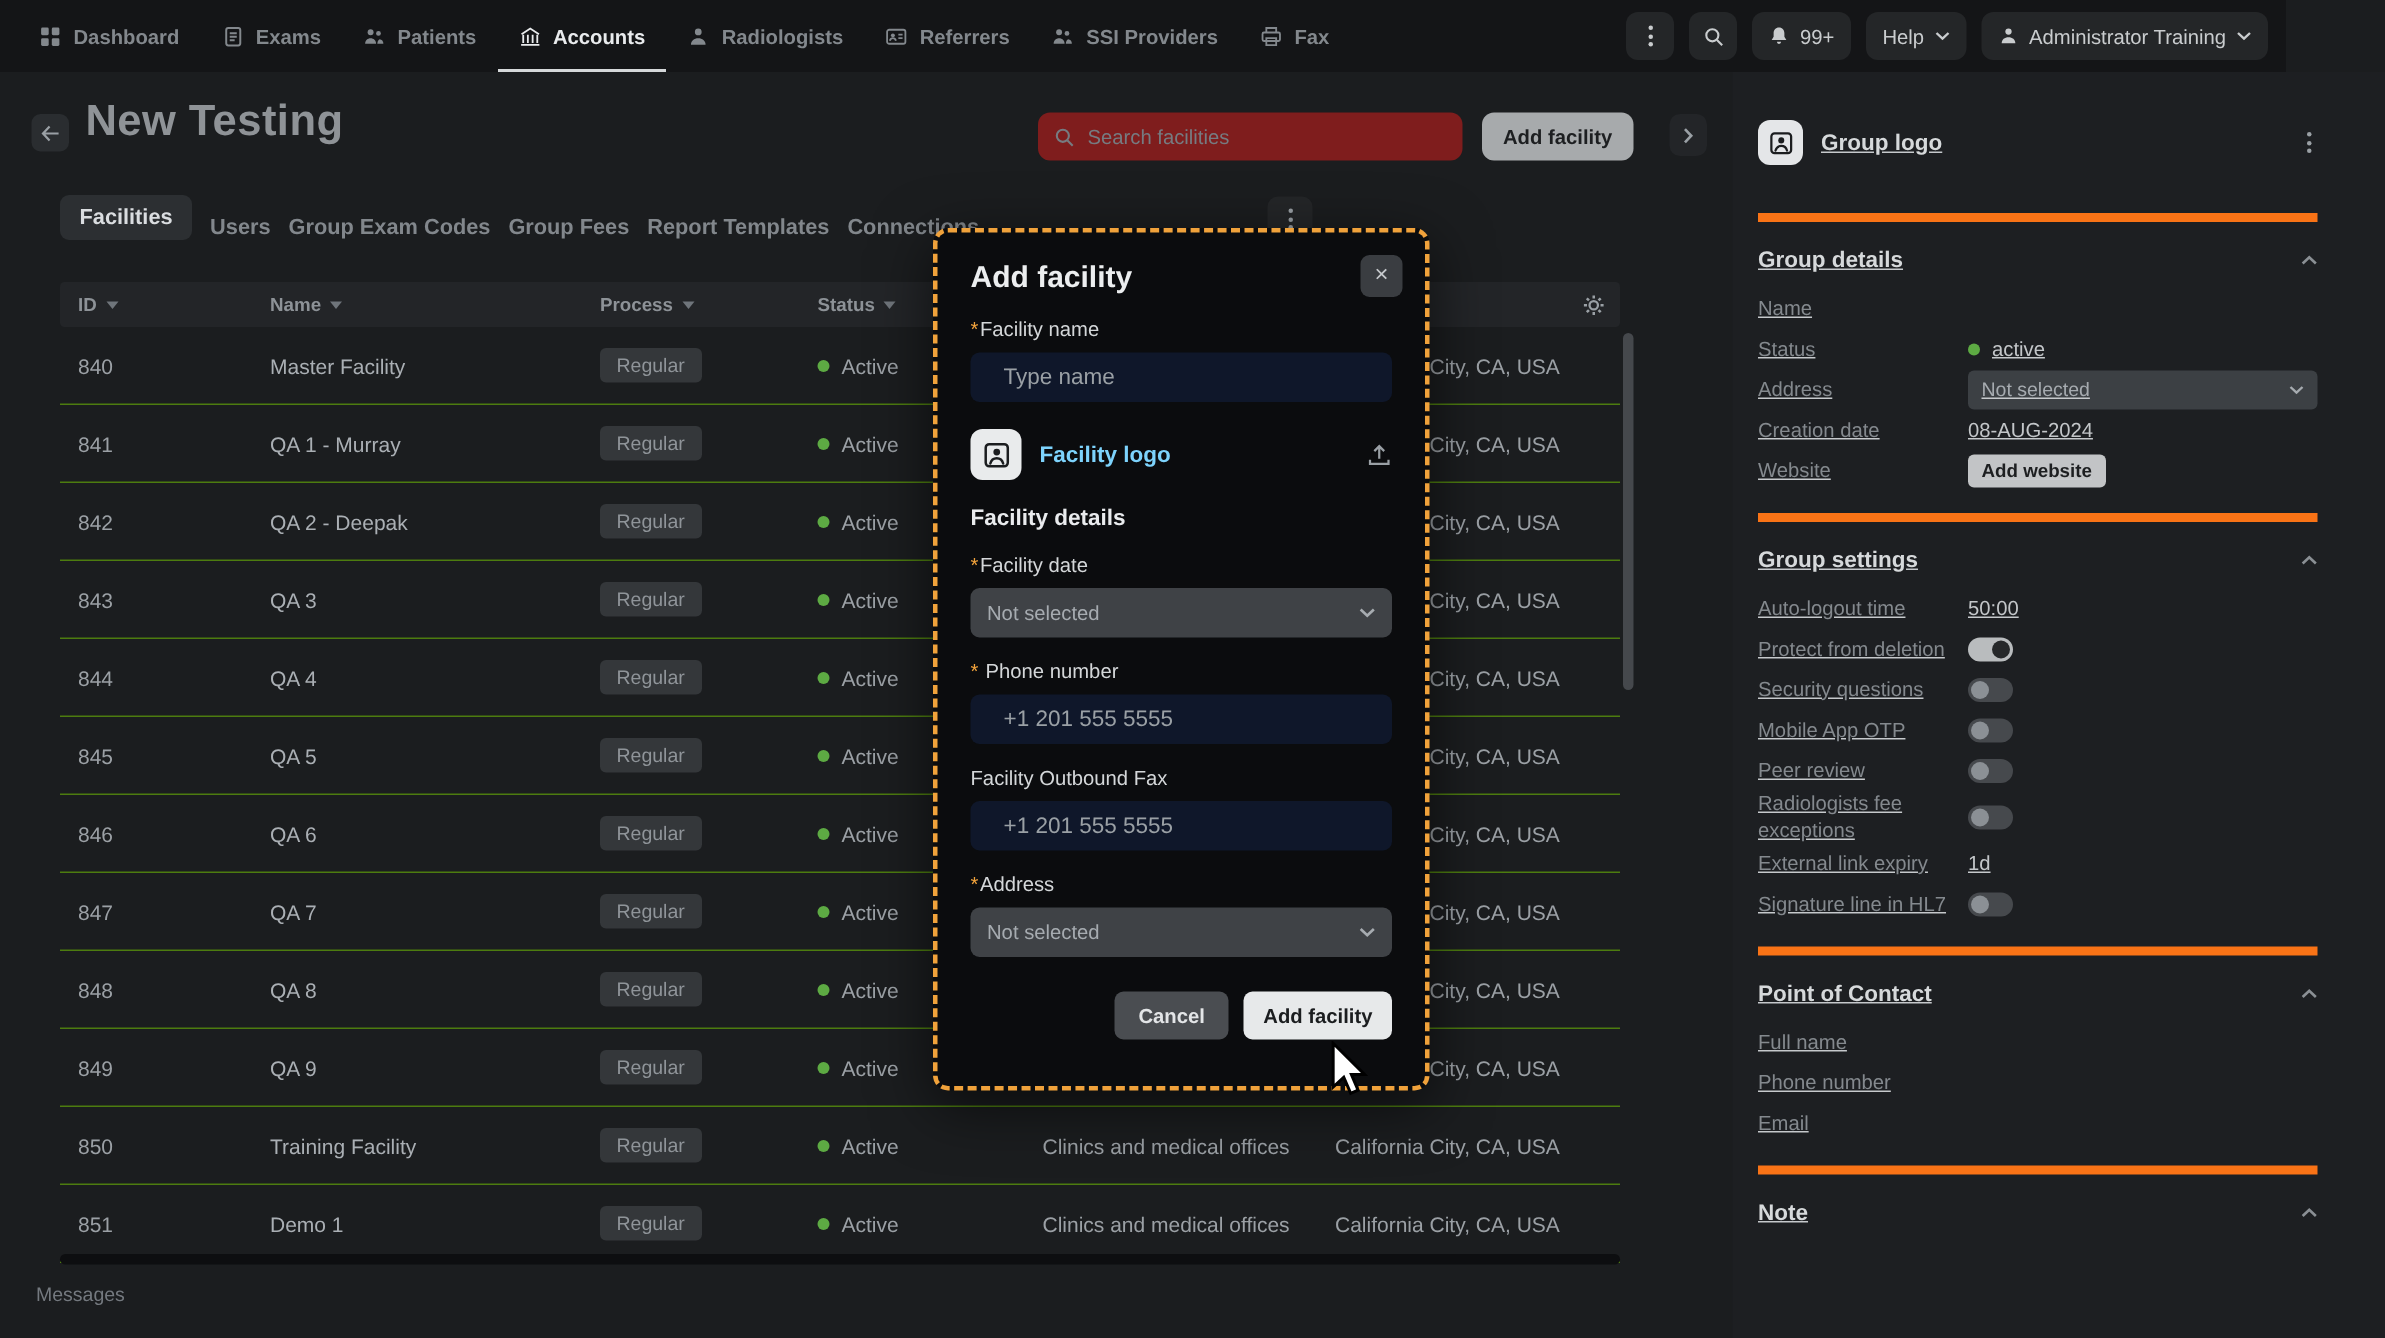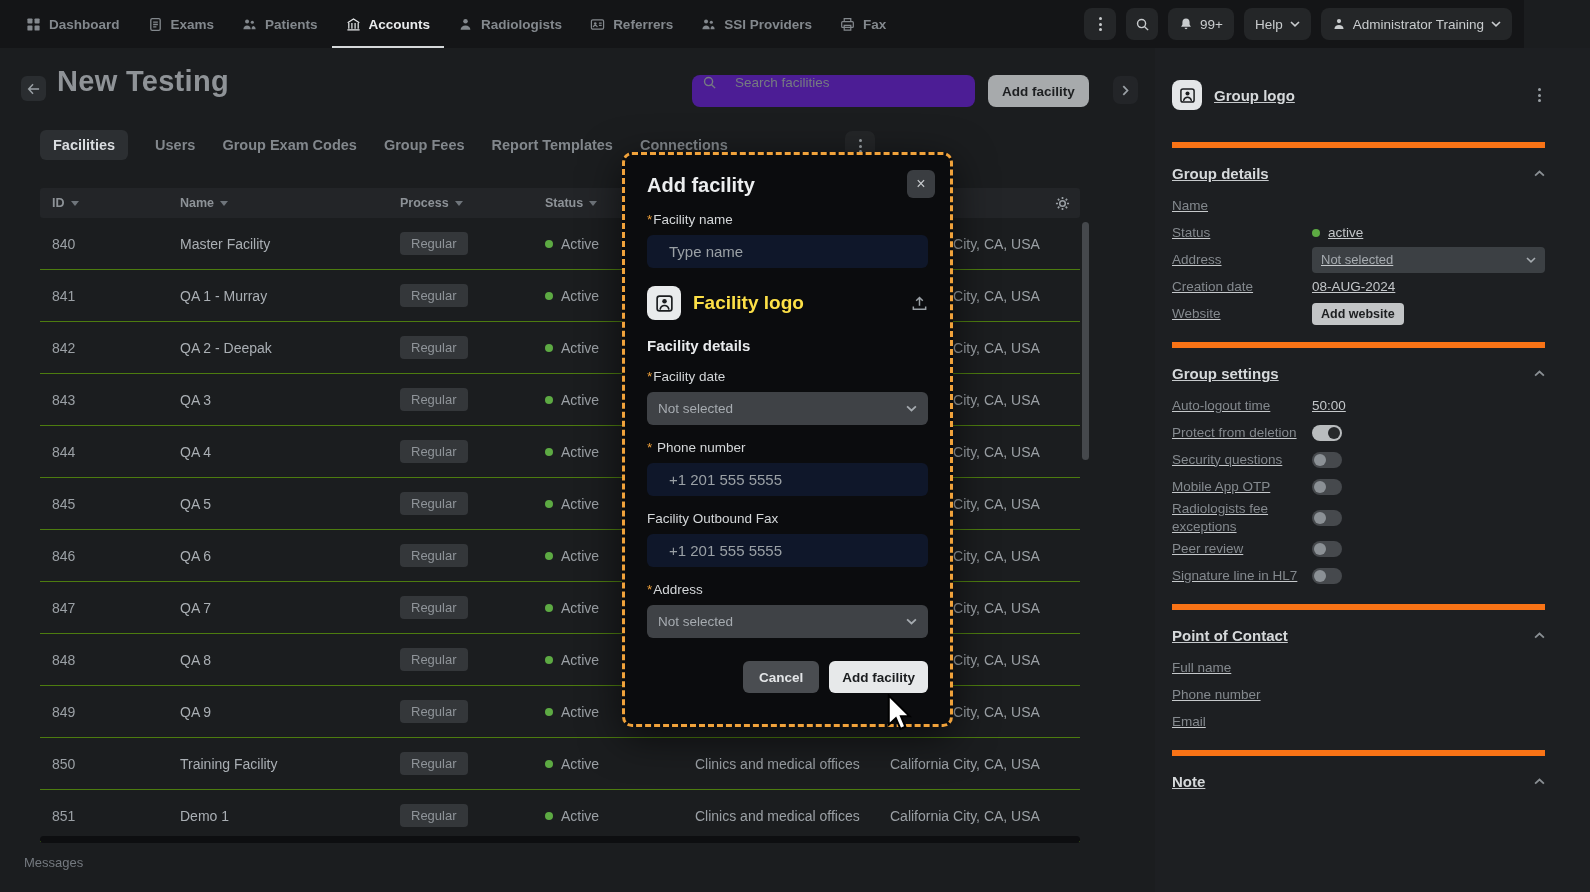--- a/index.html
+++ b/index.html
@@ -19,25 +19,25 @@
   .nav-right{margin-left:auto;display:flex;align-items:center;gap:10px;}
   .nav-btn{height:32px;background:#242628;border-radius:8px;color:#c9ccce;display:flex;align-items:center;gap:7px;padding:0 11px;font-size:13.5px;font-weight:400;cursor:pointer;white-space:nowrap;}
   .nav-btn.square{width:32px;justify-content:center;padding:0;}
   .kebab-dots{display:flex;flex-direction:column;gap:2.5px;}
   .kebab-dots i{width:3px;height:3px;border-radius:50%;background:currentColor;}
 
   
   .main{position:absolute;top:48px;left:0;width:1150px;height:844px;}
   .back-btn{position:absolute;left:21px;top:28px;width:25px;height:25px;background:#2a2d30;border-radius:6px;color:#9aa0a5;display:flex;align-items:center;justify-content:center;cursor:pointer;}
   .page-title{position:absolute;left:57px;top:17px;font-size:29px;font-weight:800;color:#8f9397;letter-spacing:.3px;}
-  .search-box{position:absolute;left:692px;top:27px;width:283px;height:32px;background:#4c1d95;border-radius:8px;display:flex;align-items:flex-start;padding:0 10px;gap:18px;color:#767b81;}
+  .search-box{position:absolute;left:692px;top:27px;width:283px;height:32px;background:#7f1d1d;border-radius:8px;display:flex;align-items:center;padding:0 10px;gap:8px;color:#767b81;}
   .search-box input{background:transparent;border:none;outline:none;color:#aaafb4;font-size:13.5px;width:100%;font-family:"Liberation Sans",sans-serif;}
   .search-box input::placeholder{color:#767b81;}
   .add-btn-top{position:absolute;left:988px;top:27px;height:32px;padding:0 14px;background:#a7aaac;color:#1d1f21;font-weight:700;font-size:13.5px;border-radius:8px;display:flex;align-items:center;justify-content:center;cursor:pointer;}
-  .tabs{position:absolute;left:40px;top:82px;display:flex;align-items:center;gap:27px;}
+  .tabs{position:absolute;left:40px;top:82px;display:flex;align-items:flex-end;gap:12px;}
   .tab{color:#82878c;font-size:14.5px;font-weight:700;cursor:pointer;white-space:nowrap;}
   .tab.active{background:#2c2f32;color:#dadde0;padding:7px 13px;border-radius:6px;}
   .tabs-kebab{position:absolute;left:845px;top:83px;width:30px;height:30px;background:#242628;border-radius:7px;color:#9aa0a5;display:flex;align-items:center;justify-content:center;cursor:pointer;}
 
   
   .table{position:absolute;left:40px;top:140px;width:1040px;height:654px;overflow:hidden;}
   .thead,.trow{display:grid;grid-template-columns:128px 220px 145px 150px 195px 1fr;align-items:center;padding-left:12px;}
   .thead{background:#232528;height:30px;color:#8d9297;font-size:12.5px;font-weight:700;border-radius:3px;position:relative;}
   .hcell{display:flex;align-items:center;gap:6px;}
   .caret{width:0;height:0;border-left:4px solid transparent;border-right:4px solid transparent;border-top:5px solid #6f757b;}
@@ -78,21 +78,21 @@
   .modal{position:absolute;left:622px;top:152px;width:331px;height:575px;background:#0b0c0e;border:3px dashed #f0a23b;border-radius:10px;padding:19px 22px;z-index:10;box-shadow:0 10px 40px rgba(0,0,0,.6);}
   .modal-title{font-size:20px;font-weight:800;color:#eceeef;}
   .modal-close{position:absolute;right:15px;top:15px;width:28px;height:28px;background:#3a3d41;border-radius:6px;color:#c6c9cc;display:flex;align-items:center;justify-content:center;font-size:16px;cursor:pointer;}
   .flabel{font-size:13.5px;color:#d4d7d9;margin:15px 0 8px;}
   .req{color:#f0a23b;margin-right:1px;}
   .minput{width:100%;height:33px;background:#0f172a;border:none;border-radius:6px;color:#c9ccce;font-size:15px;padding:0 22px;outline:none;font-family:"Liberation Sans",sans-serif;}
   .minput::placeholder{color:#9aa0a5;}
   .mselect{width:100%;height:33px;background:#3f4246;border-radius:6px;color:#a6abb0;font-size:13.5px;display:flex;align-items:center;justify-content:space-between;padding:0 11px;cursor:pointer;}
   .logo-row{display:flex;align-items:center;gap:12px;margin:18px 0 4px;}
   .logo-sq{width:34px;height:34px;background:#e9ebec;border-radius:8px;display:flex;align-items:center;justify-content:center;flex:none;}
-  .logo-label{font-weight:800;font-size:19px;color:#fde047;flex:1;}
+  .logo-label{font-weight:800;font-size:15px;color:#7dd3fc;flex:1;}
   .upload{color:#9aa0a5;cursor:pointer;}
   .details-head{font-weight:800;font-size:15px;color:#e9ebed;margin:17px 0 0;}
   .modal-actions{display:flex;justify-content:flex-end;gap:10px;margin-top:23px;text-align:center;}
   .btn-cancel{background:#4a4d51;color:#e3e5e7;border-radius:6px;height:32px;padding:0 16px;font-weight:700;font-size:13.5px;display:flex;align-items:center;cursor:pointer;}
   .btn-primary{background:#e7e9ea;color:#1b1d1f;border-radius:6px;height:32px;padding:0 13px;font-weight:700;font-size:13.5px;display:flex;align-items:center;cursor:pointer;}
 
   .cursor{position:absolute;left:884px;top:694px;z-index:30;pointer-events:none;}
 </style>
 </head>
 <body>
@@ -520,26 +520,30 @@
     </div>
     <div class="prow">
       <span class="plabel">Security questions</span>
         <span class="toggle"></span>
     </div>
     <div class="prow">
       <span class="plabel">Mobile App OTP</span>
         <span class="toggle"></span>
     </div>
     <div class="prow">
+      <span class="plabel">Peer review</span>
+        <span class="toggle"></span>
+    </div>
+    <div class="prow">
       <span class="plabel">Radiologists fee exceptions</span>
         <span class="toggle"></span>
     </div>
     <div class="prow">
-      <span class="plabel">Peer review</span>
-        <span class="toggle"></span>
+      <span class="plabel">External link expiry</span>
+        <span class="pval">1d</span>
     </div>
     <div class="prow">
       <span class="plabel">Signature line in HL7</span>
         <span class="toggle"></span>
     </div>
   </div>
 
   <div class="sec">
     <div class="sec-head">
       <span>Point of Contact</span>

